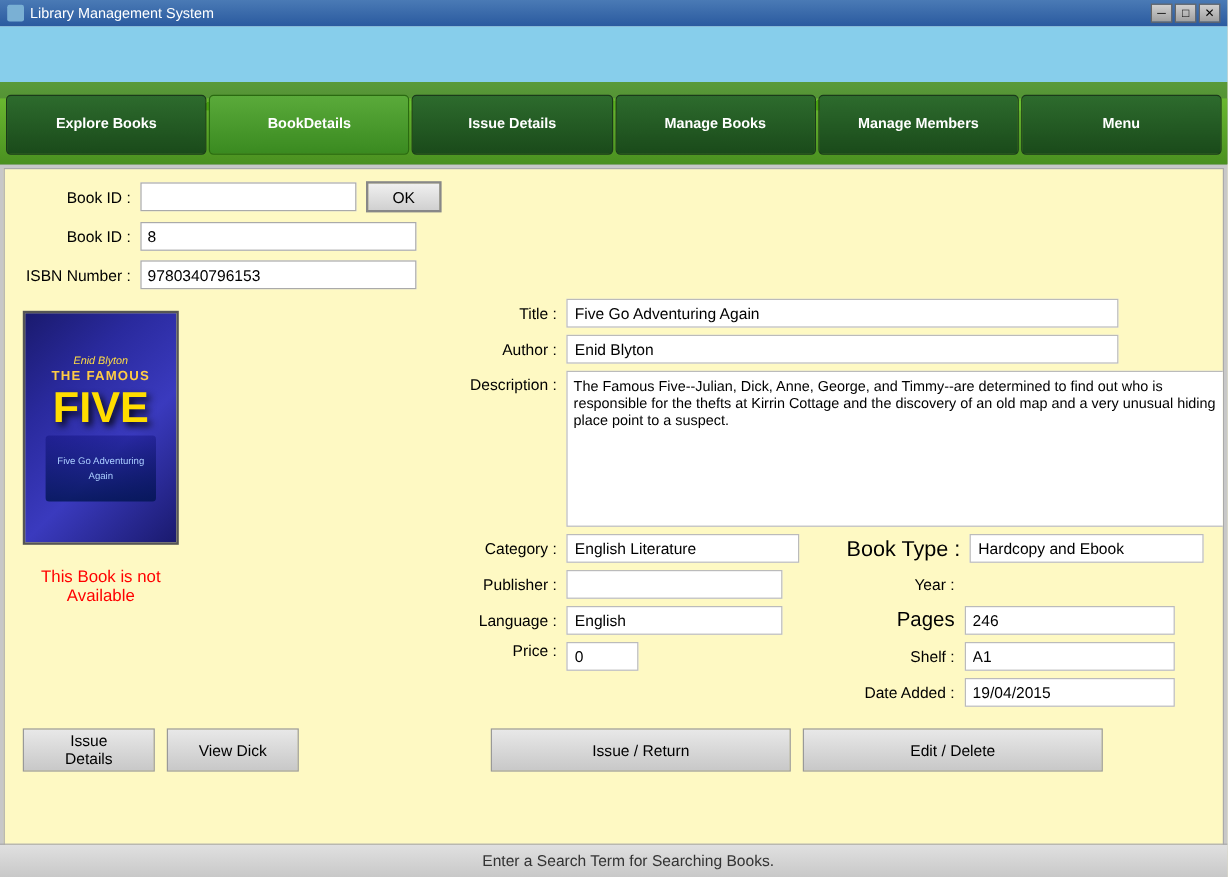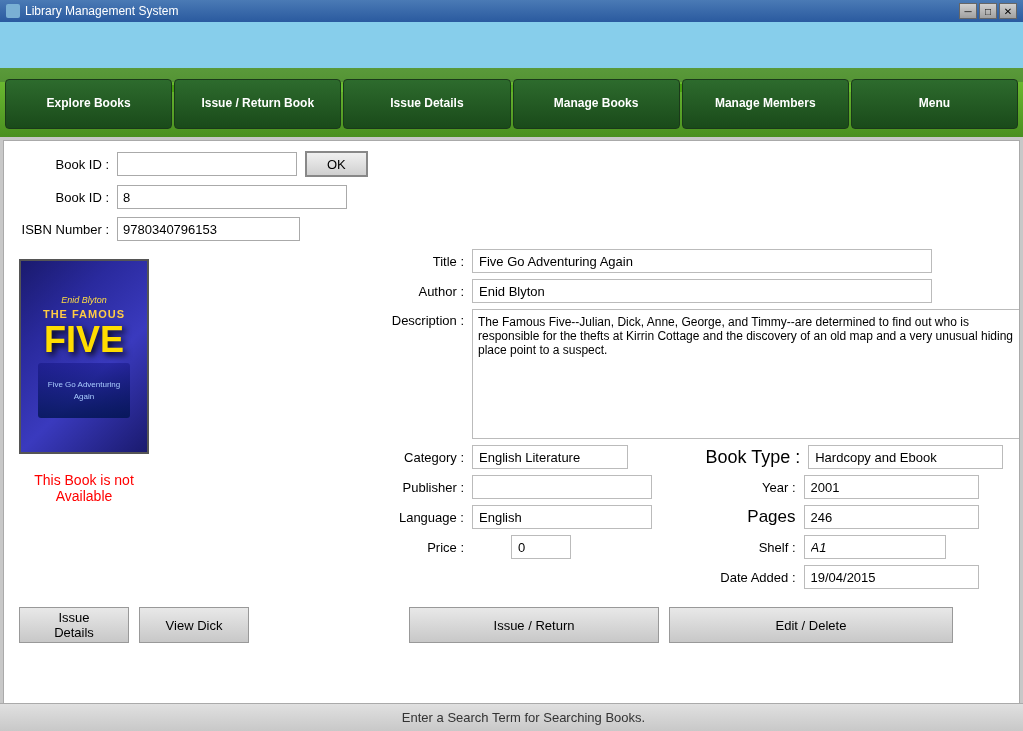--- a/index.html
+++ b/index.html
@@ -89,21 +89,21 @@
       align-items: center;
       justify-content: center;
       cursor: pointer;
       padding: 4px 6px;
       line-height: 1.3;
     }
     .nav-btn.active { background: linear-gradient(to bottom, #5aaa3a, #3a8a20); border-color: #2a6a10; }
 
     
     .main-content {
-      background: #ffffff;
+      background: #fef9c3;
       margin: 3px;
       border: 1px solid #aaa;
       padding: 10px 15px;
       height: calc(731px - 22px - 115px - 6px);
       overflow: hidden;
     }
 
     
     .form-row {
       display: flex;
@@ -120,21 +120,21 @@
     }
     .form-input {
       border: 1px solid #aaa;
       background: white;
       padding: 3px 5px;
       font-size: 13px;
       height: 24px;
     }
     .input-book-id-search { width: 180px; }
     .input-book-id-val { width: 230px; }
-    .input-isbn { width: 183px; }
+    .input-isbn { width: 230px; }
 
     .ok-btn {
       background: linear-gradient(to bottom, #f0f0f0, #d0d0d0);
       border: 2px solid #888;
       padding: 3px 20px;
       font-size: 13px;
       cursor: pointer;
       height: 26px;
     }
 
@@ -225,21 +225,21 @@
       height: 36px;
       background: linear-gradient(to bottom, #e8e8e8, #c8c8c8);
       border: 1px solid #999;
       font-size: 13px;
       cursor: pointer;
       padding: 0 20px;
     }
     .btn-issue-details { width: 110px; }
     .btn-view-ebook { width: 110px; }
     .btn-issue-return { width: 250px; margin-left: 150px; }
-    .btn-edit-delete { width: 284px; }
+    .btn-edit-delete { width: 250px; }
 
     
     .status-bar {
       position: absolute;
       bottom: 0;
       left: 0;
       right: 0;
       height: 28px;
       background: linear-gradient(to bottom, #e0e0e0, #c8c8c8);
       border-top: 1px solid #aaa;
@@ -275,22 +275,22 @@
     </div>
   </div>
 
   <div class="grass-area">
     <div class="grass-top"></div>
     <div class="grass-bumps"></div>
     <div class="nav-bar">
       <div class="nav-btn">
         <span>Explore Books</span>
       </div>
-      <div class="nav-btn">
-        <span>Issue / Return Book</span>
+      <div class="nav-btn active">
+        <span>BookDetails</span>
       </div>
       <div class="nav-btn">
         <span>Issue Details</span>
       </div>
       <div class="nav-btn">
         <span>Manage Books</span>
       </div>
       <div class="nav-btn">
         <span>Manage Members</span>
       </div>
@@ -349,58 +349,57 @@
         </div>
 
         <div class="detail-row" style="align-items:flex-start;">
           <span class="detail-label" style="margin-top:4px;">Description :</span>
           <textarea class="desc-textarea" style="">The Famous Five--Julian, Dick, Anne, George, and Timmy--are determined to find out who is responsible for the thefts at Kirrin Cottage and the discovery of an old map and a very unusual hiding place point to a suspect.</textarea>
         </div>
 
         <div style="display:flex; margin-bottom:6px;">
           <div style="display:flex; align-items:center; flex:1;">
             <span class="detail-label">Category :</span>
-            <input class="detail-input" style="width: 156px;" type="text" value="English Literature">
+            <input class="detail-input" style="width: 194px;" type="text" value="English Literature">
           </div>
           <div style="display:flex; align-items:center; flex:1;">
             <span style="min-width:90px; text-align:right; margin-right:8px; font-size:18px;">Book Type :</span>
             <input class="detail-input" style="width: 195px;" type="text" value="Hardcopy and Ebook">
           </div>
         </div>
 
         <div style="display:flex; margin-bottom:6px;">
           <div style="display:flex; align-items:center; flex:1;">
             <span class="detail-label">Publisher :</span>
             <input class="detail-input" style="width: 180px;" type="text" value="">
           </div>
           <div style="display:flex; align-items:center; flex:1;">
             <span style="min-width:90px; text-align:right; margin-right:8px; font-size:13px;">Year :</span>
-            <input class="detail-input" style="width: 175px;" type="text" value="2001">
           </div>
         </div>
 
         <div style="display:flex; margin-bottom:6px;">
           <div style="display:flex; align-items:center; flex:1;">
             <span class="detail-label">Language :</span>
             <input class="detail-input" style="width: 180px;" type="text" value="English">
           </div>
           <div style="display:flex; align-items:center; flex:1;">
             <span style="min-width:90px; text-align:right; margin-right:8px; font-size:17px;">Pages</span>
             <input class="detail-input" style="width: 175px;" type="text" value="246">
           </div>
         </div>
 
         <div style="display:flex; margin-bottom:6px;">
-          <div style="display:flex; align-items:center; flex:1;gap:39px;">
+          <div style="display:flex; flex:1;">
             <span class="detail-label">Price :</span>
             <input class="detail-input" style="width: 60px;" type="text" value="0">
           </div>
           <div style="display:flex; align-items:center; flex:1;">
             <span style="min-width:90px; text-align:right; margin-right:8px; font-size:13px;">Shelf :</span>
-            <input class="detail-input" style="width: 142px; font-style: italic;" type="text" value="A1">
+            <input class="detail-input" style="width: 175px;" type="text" value="A1">
           </div>
         </div>
 
         <div style="display:flex; margin-bottom:6px;">
           <div style="display:flex; align-items:center; flex:1;">
           </div>
           <div style="display:flex; align-items:center; flex:1;">
             <span style="min-width:90px; text-align:right; margin-right:8px; font-size:13px;">Date Added :</span>
             <input class="detail-input" style="width: 175px;" type="text" value="19/04/2015">
           </div>

